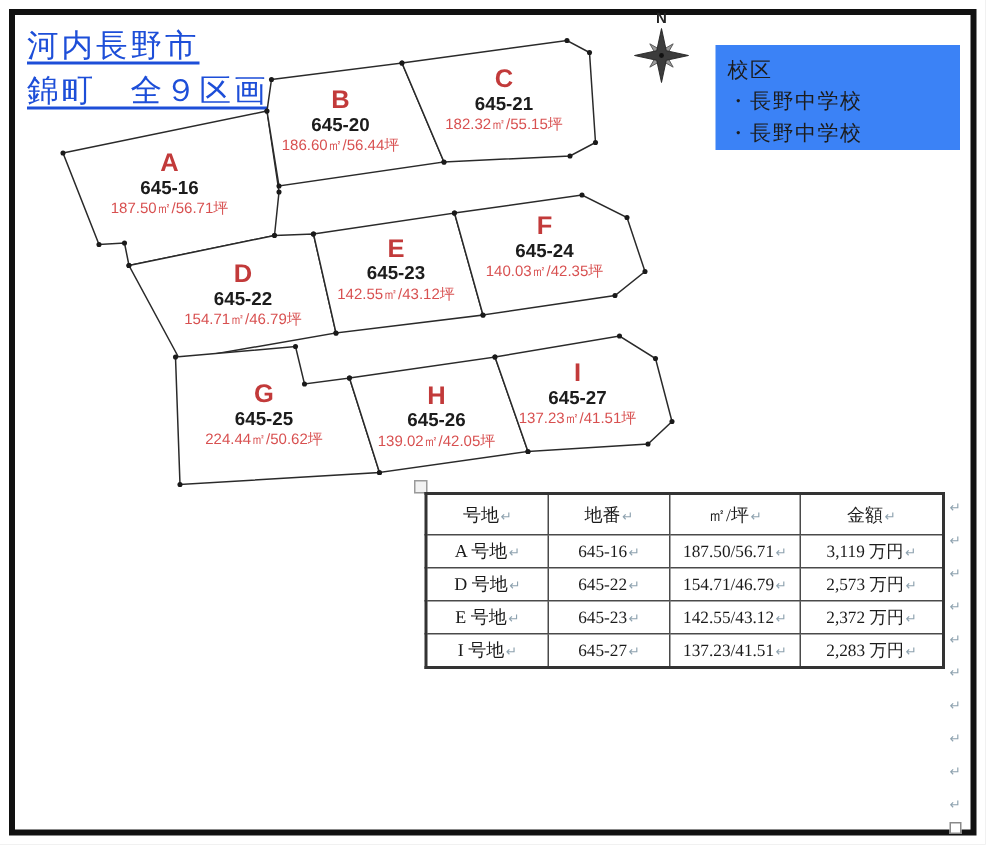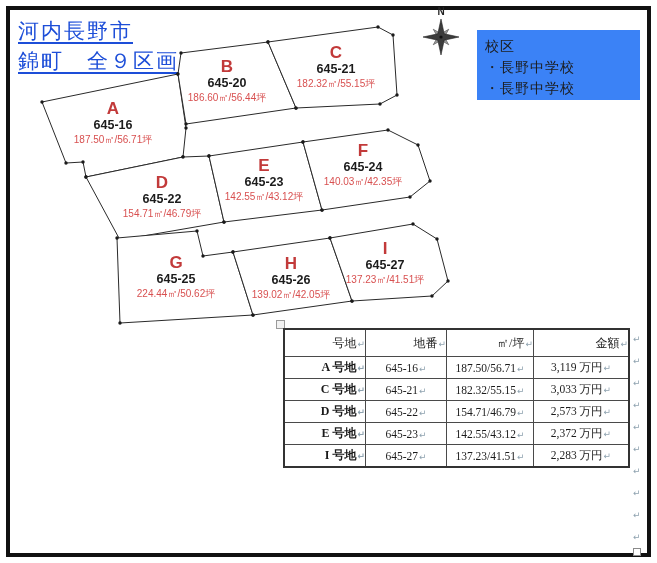--- a/index.html
+++ b/index.html
@@ -36,23 +36,23 @@
   .lot-table{
     position:absolute;left:283px;top:328px;width:340px;
     border-collapse:collapse;table-layout:fixed;
     font-family:"Liberation Serif","DejaVu Serif",serif;color:#1b1b1b;
   }
   .lot-table td,.lot-table th{
     border:1px solid #4a4a4a;text-align:center;vertical-align:middle;
     font-size:11.5px;font-weight:normal;padding:0;overflow:hidden;white-space:nowrap;
   }
   .lot-table{border:2px solid #333;}
-  .lot-table thead th{height:26px;font-size:12px;text-align:right;}
+  .lot-table thead th{height:26px;font-size:12px;}
   .lot-table tbody td{height:21px;}
-  .lot-table td.c0{font-weight:bold;font-size:12px;text-align:right;}
+  .lot-table td.c0{font-weight:normal;font-size:12px;}
   .ret{font-size:9px;color:#8fa3b0;font-family:"DejaVu Sans",sans-serif;margin-left:1px;}
   
   .row-marks{
     position:absolute;left:632px;top:328px;height:220px;width:14px;
     display:flex;flex-direction:column;justify-content:space-around;align-items:flex-start;
   }
   .row-marks span{font-size:9px;color:#8fa3b0;font-family:"DejaVu Sans",sans-serif;line-height:9px;}
   
   .table-handle{
     position:absolute;left:276px;top:320px;width:7px;height:7px;
@@ -209,26 +209,20 @@
         </tr>
       </thead>
     <tbody id="tbody-rows">
         <tr>
           <td class="c0">A 号地<span class="ret">↵</span></td>
           <td class="c1">645-16<span class="ret">↵</span></td>
           <td class="c2">187.50/56.71<span class="ret">↵</span></td>
           <td class="c3">3,119 万円<span class="ret">↵</span></td>
         </tr>
         <tr>
-          <td class="c0">C 号地<span class="ret">↵</span></td>
-          <td class="c1">645-21<span class="ret">↵</span></td>
-          <td class="c2">182.32/55.15<span class="ret">↵</span></td>
-          <td class="c3">3,033 万円<span class="ret">↵</span></td>
-        </tr>
-        <tr>
           <td class="c0">D 号地<span class="ret">↵</span></td>
           <td class="c1">645-22<span class="ret">↵</span></td>
           <td class="c2">154.71/46.79<span class="ret">↵</span></td>
           <td class="c3">2,573 万円<span class="ret">↵</span></td>
         </tr>
         <tr>
           <td class="c0">E 号地<span class="ret">↵</span></td>
           <td class="c1">645-23<span class="ret">↵</span></td>
           <td class="c2">142.55/43.12<span class="ret">↵</span></td>
           <td class="c3">2,372 万円<span class="ret">↵</span></td>

